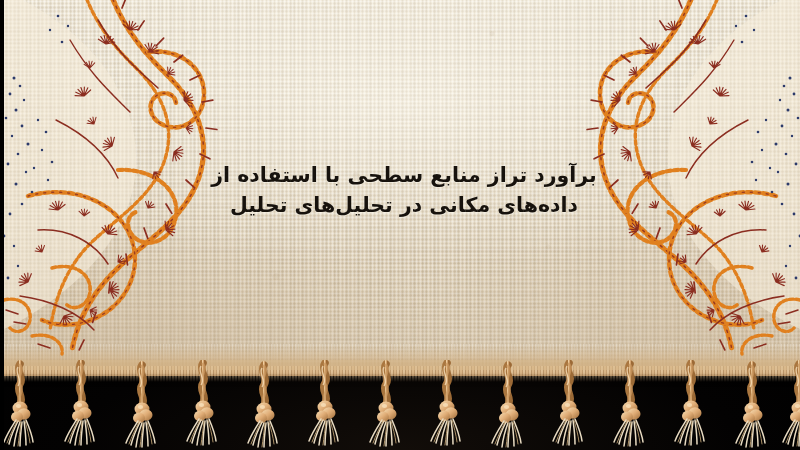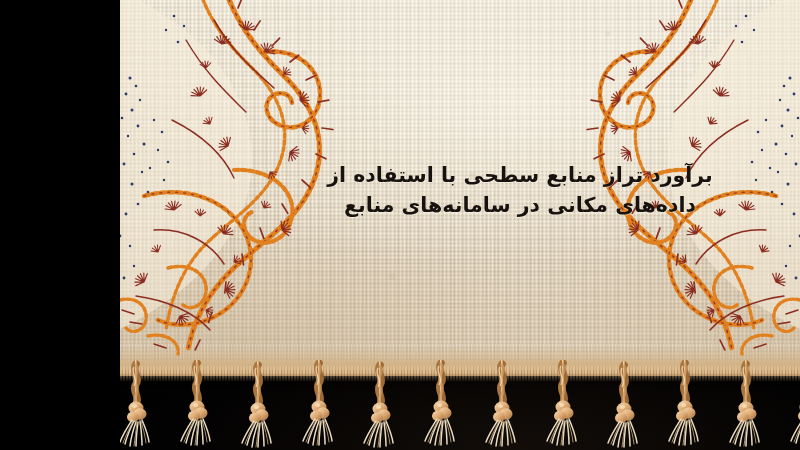--- a/index.html
+++ b/index.html
@@ -3,21 +3,21 @@
 <meta charset="utf-8">
 <title>Termeh Title Slide</title>
 <style>
   html,body{margin:0;padding:0;}
   body{
     width:800px;height:450px;overflow:hidden;
     background:#000;
     font-family:"DejaVu Sans","Liberation Sans",sans-serif;
   }
   #slide{
-    position:relative;width:680px;height:450px;overflow:hidden;
+    position:relative;width:796px;height:450px;overflow:hidden;
     background:#5eead4;
   }
 
   
   .backdrop{
     position:absolute;left:0;top:0;width:800px;height:450px;
     background:
       radial-gradient(ellipse 70% 40% at 50% 100%, #120d09 0%, #030202 60%, #000 100%);
   }
 
@@ -501,16 +501,16 @@
       <use href="#tassel" x="565" y="3"></use>
       <use href="#tassel" x="626" y="4"></use>
       <use href="#tassel" x="687" y="3"></use>
       <use href="#tassel" x="748" y="5"></use>
       <use href="#tassel" x="795" y="4"></use>
     </svg>
   </div>
 
   <div class="title-block">
     <span class="title-line">برآورد تراز منابع سطحی با استفاده از</span>
-    <span class="title-line">داده‌های مکانی در سامانه‌های منابع</span>
+    <span class="title-line">داده‌های مکانی در تحلیل‌های تحلیل</span>
   </div>
 
 </div>
 
 </body></html>

